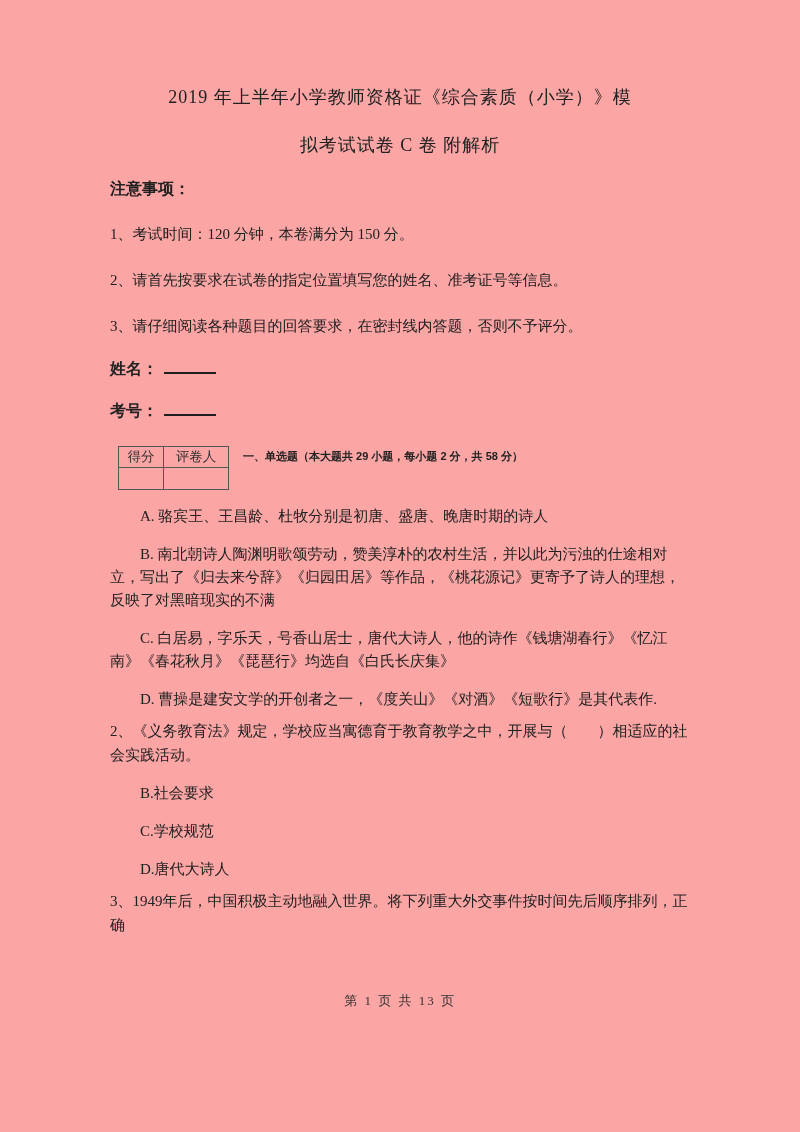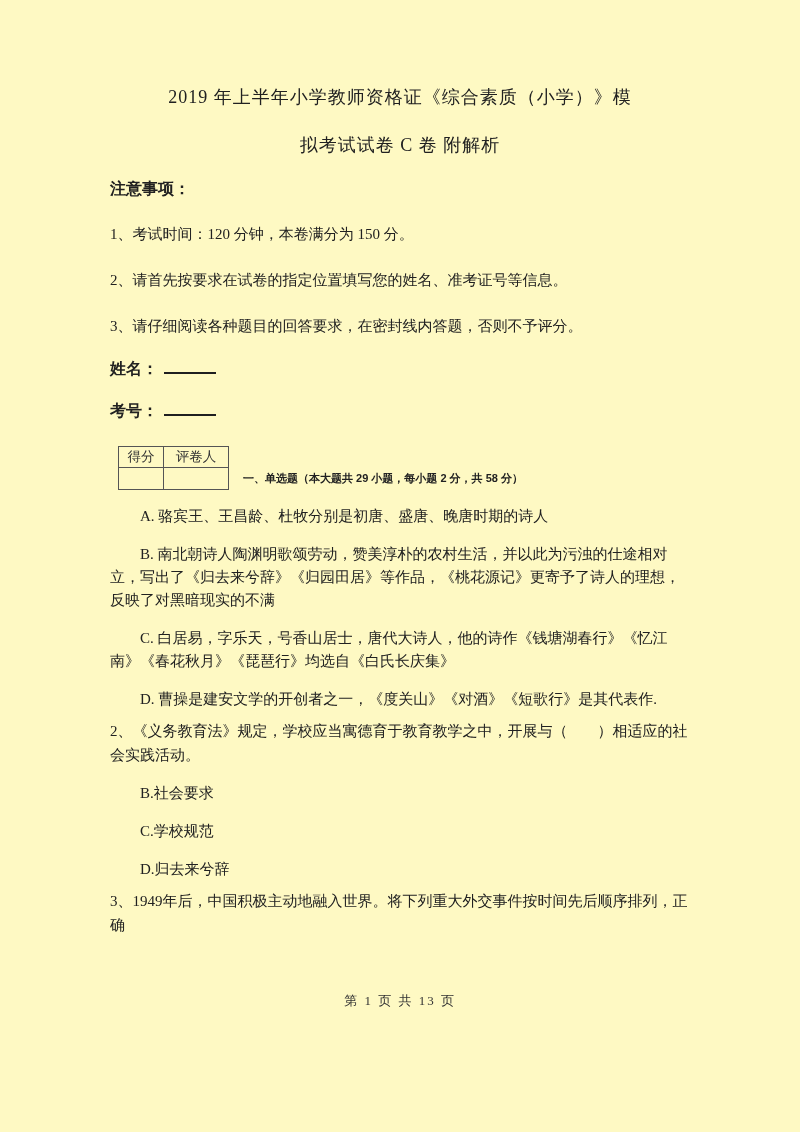--- a/index.html
+++ b/index.html
@@ -1,20 +1,20 @@
 <!DOCTYPE html>
 <html><head>
 <meta charset="utf-8">
 <style>
   html, body { margin: 0; padding: 0; background: #ffffff; }
   .page {
     position: relative;
     width: 800px;
     height: 1132px;
-    background: #fef9c3;
+    background: #fca5a5;
     font-family: "Liberation Serif", serif;
     color: #212121;
     overflow: hidden;
   }
   .content { padding: 0 110px; }
 
   
   .title { padding-top: 84px; text-align: center; font-size: 18px; letter-spacing: 1px; }
   .title .line1 { line-height: 26px; }
   .title .line2 { line-height: 26px; margin-top: 22px; }
@@ -39,21 +39,21 @@
   }
   .blank {
     display: inline-block;
     width: 52px;
     height: 14px;
     margin-left: 6px;
     border-bottom: 2px solid #1f1f1f;
   }
 
   
-  .score-row { margin-top: 24px; display: flex; align-items: flex-end; }
+  .score-row { margin-top: 24px; display: flex; align-items: flex-start; }
   table.score { border-collapse: collapse; margin-left: 8px; }
   table.score td {
     border: 1px solid #555;
     font-size: 13.5px;
     line-height: 16px;
     text-align: center;
     padding: 2px 4px;
     color: #333;
   }
   td.c1 { width: 36px; }
@@ -124,20 +124,20 @@
     </div>
 
     <p class="option">A. 骆宾王、王昌龄、杜牧分别是初唐、盛唐、晚唐时期的诗人</p>
     <p class="option">B. 南北朝诗人陶渊明歌颂劳动，赞美淳朴的农村生活，并以此为污浊的仕途相对立，写出了《归去来兮辞》《归园田居》等作品，《桃花源记》更寄予了诗人的理想，反映了对黑暗现实的不满</p>
     <p class="option">C. 白居易，字乐天，号香山居士，唐代大诗人，他的诗作《钱塘湖春行》《忆江南》《春花秋月》《琵琶行》均选自《白氏长庆集》</p>
     <p class="option">D. 曹操是建安文学的开创者之一，《度关山》《对酒》《短歌行》是其代表作.</p>
 
     <p class="question tight">2、《义务教育法》规定，学校应当寓德育于教育教学之中，开展与（　　）相适应的社会实践活动。</p>
     <p class="option">B.社会要求</p>
     <p class="option">C.学校规范</p>
-    <p class="option">D.归去来兮辞</p>
+    <p class="option">D.唐代大诗人</p>
 
     <p class="question tight">3、1949年后，中国积极主动地融入世界。将下列重大外交事件按时间先后顺序排列，正确</p>
 
   </div>
 
   <div class="footer">第 1 页 共 13 页</div>
 </div>
 
 </body></html>

